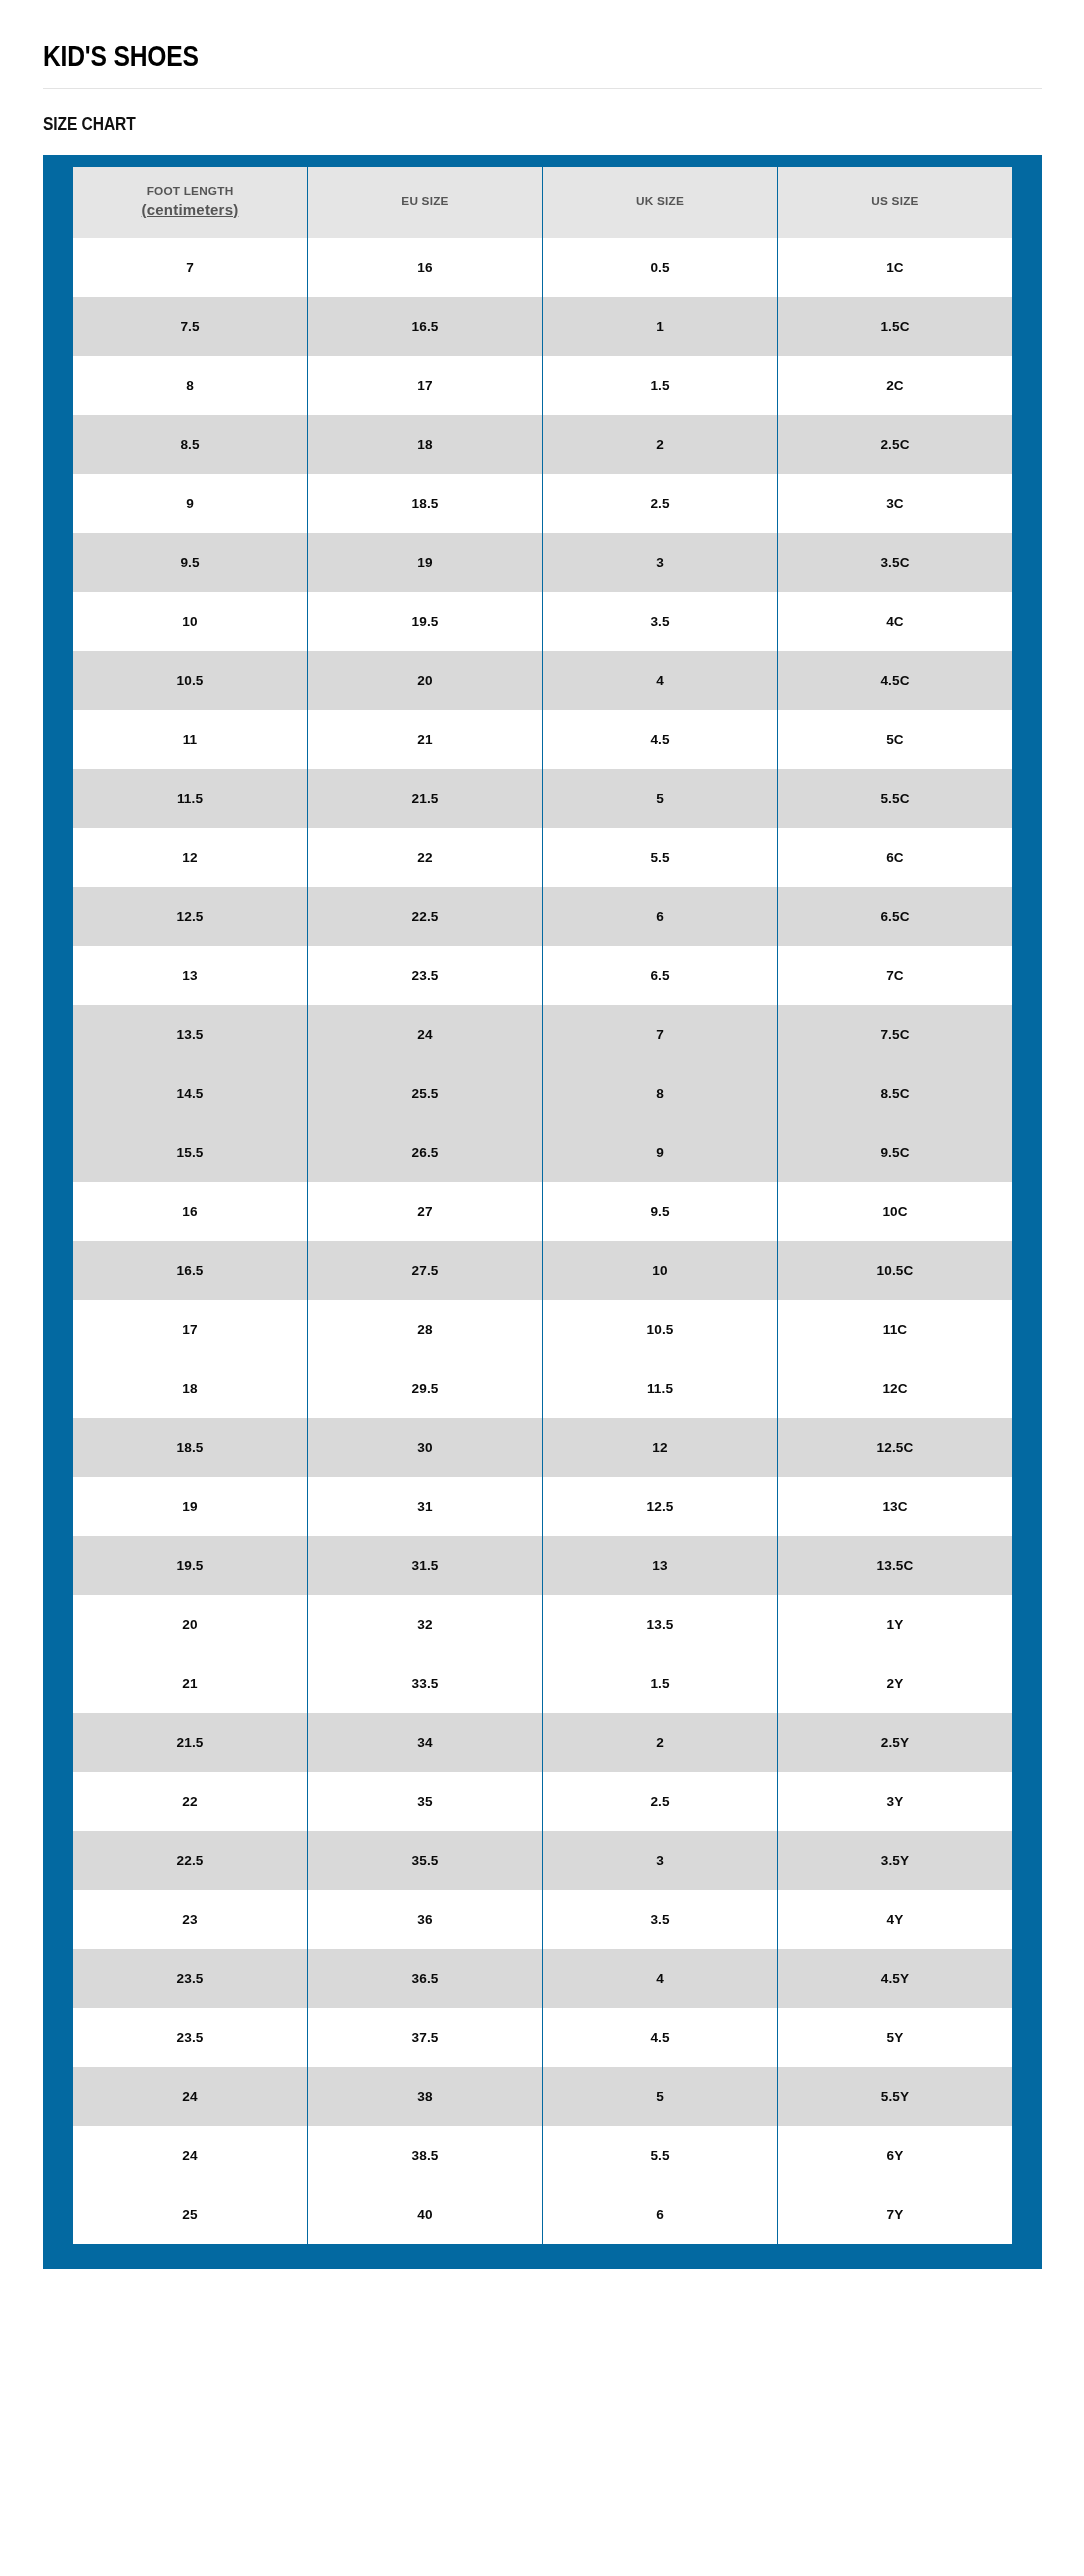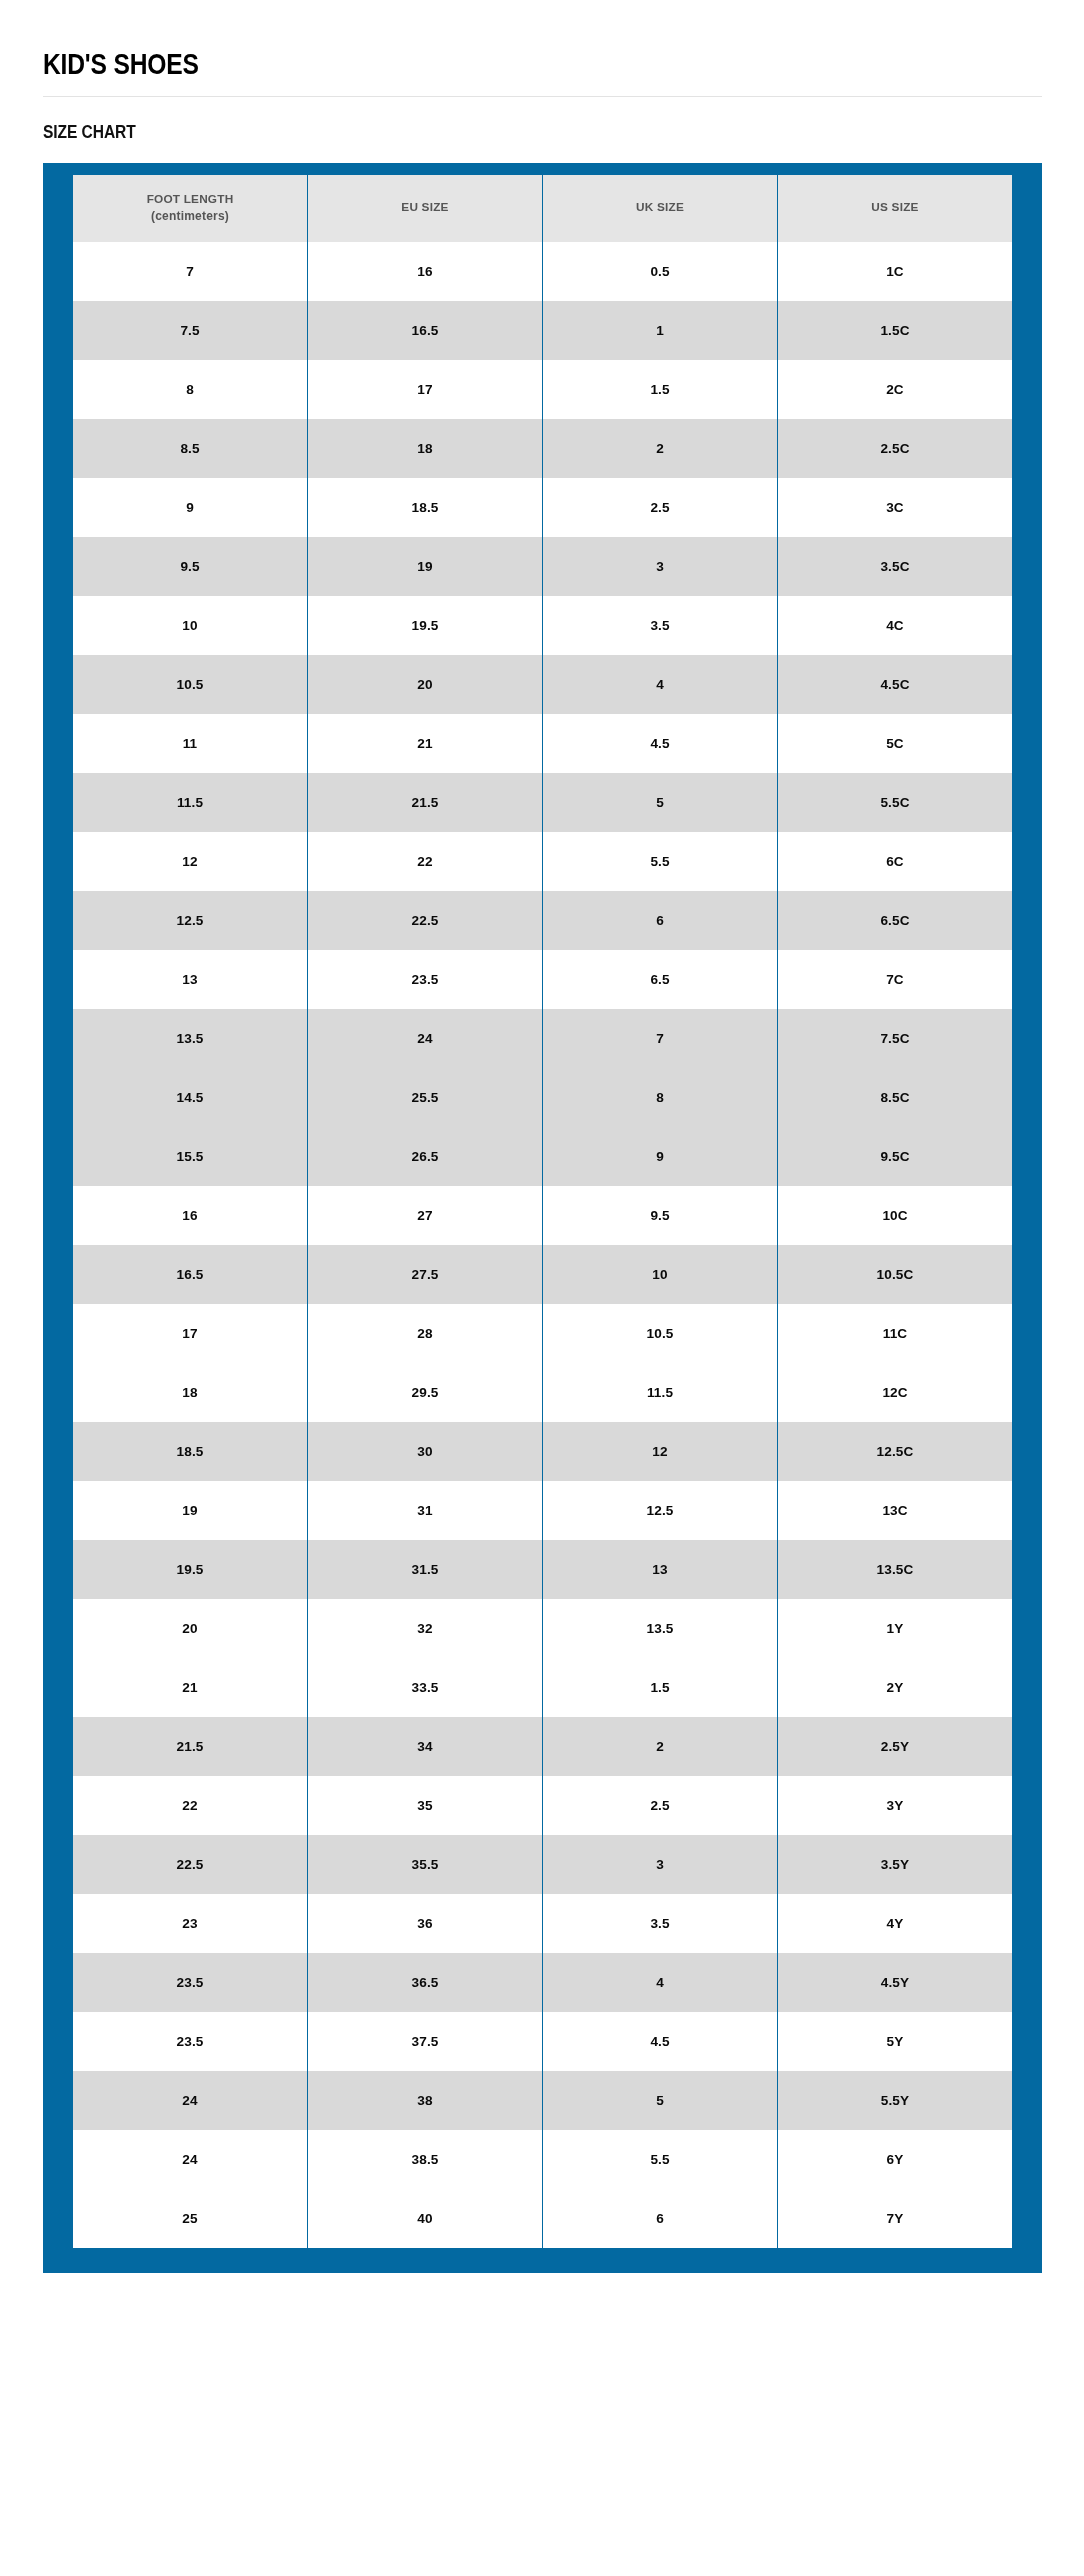--- a/index.html
+++ b/index.html
@@ -11,21 +11,21 @@
   }
   body {
     width: 1085px;
     min-height: 2576px;
     font-family: "Liberation Sans", sans-serif;
     -webkit-font-smoothing: antialiased;
   }
 
   .page {
     width: 1085px;
-    padding: 16px 43px;
+    padding: 8px 43px;
   }
 
   
   .page-title {
     margin: 0;
     padding: 31px 0 14.5px 0;
     font-family: "Liberation Sans Narrow", "Liberation Sans", sans-serif;
     font-size: 30px;
     font-weight: 700;
     letter-spacing: -0.2px;
@@ -75,21 +75,22 @@
     letter-spacing: 0.2px;
     text-align: center;
     padding: 16.3px 3.6px 18px 3.6px;
     line-height: 1.35;
     vertical-align: middle;
   }
 
   table.size-table th .sub {
     display: block;
     font-weight: 700;
-    font-size: 12px;
+    font-size: 15px;
+    text-decoration: underline;
   }
 
   table.size-table td {
     height: 59px;
     text-align: center;
     vertical-align: middle;
     font-size: 13.6px;
     font-weight: 700;
     color: #0a0a0a;
     background: #ffffff;

